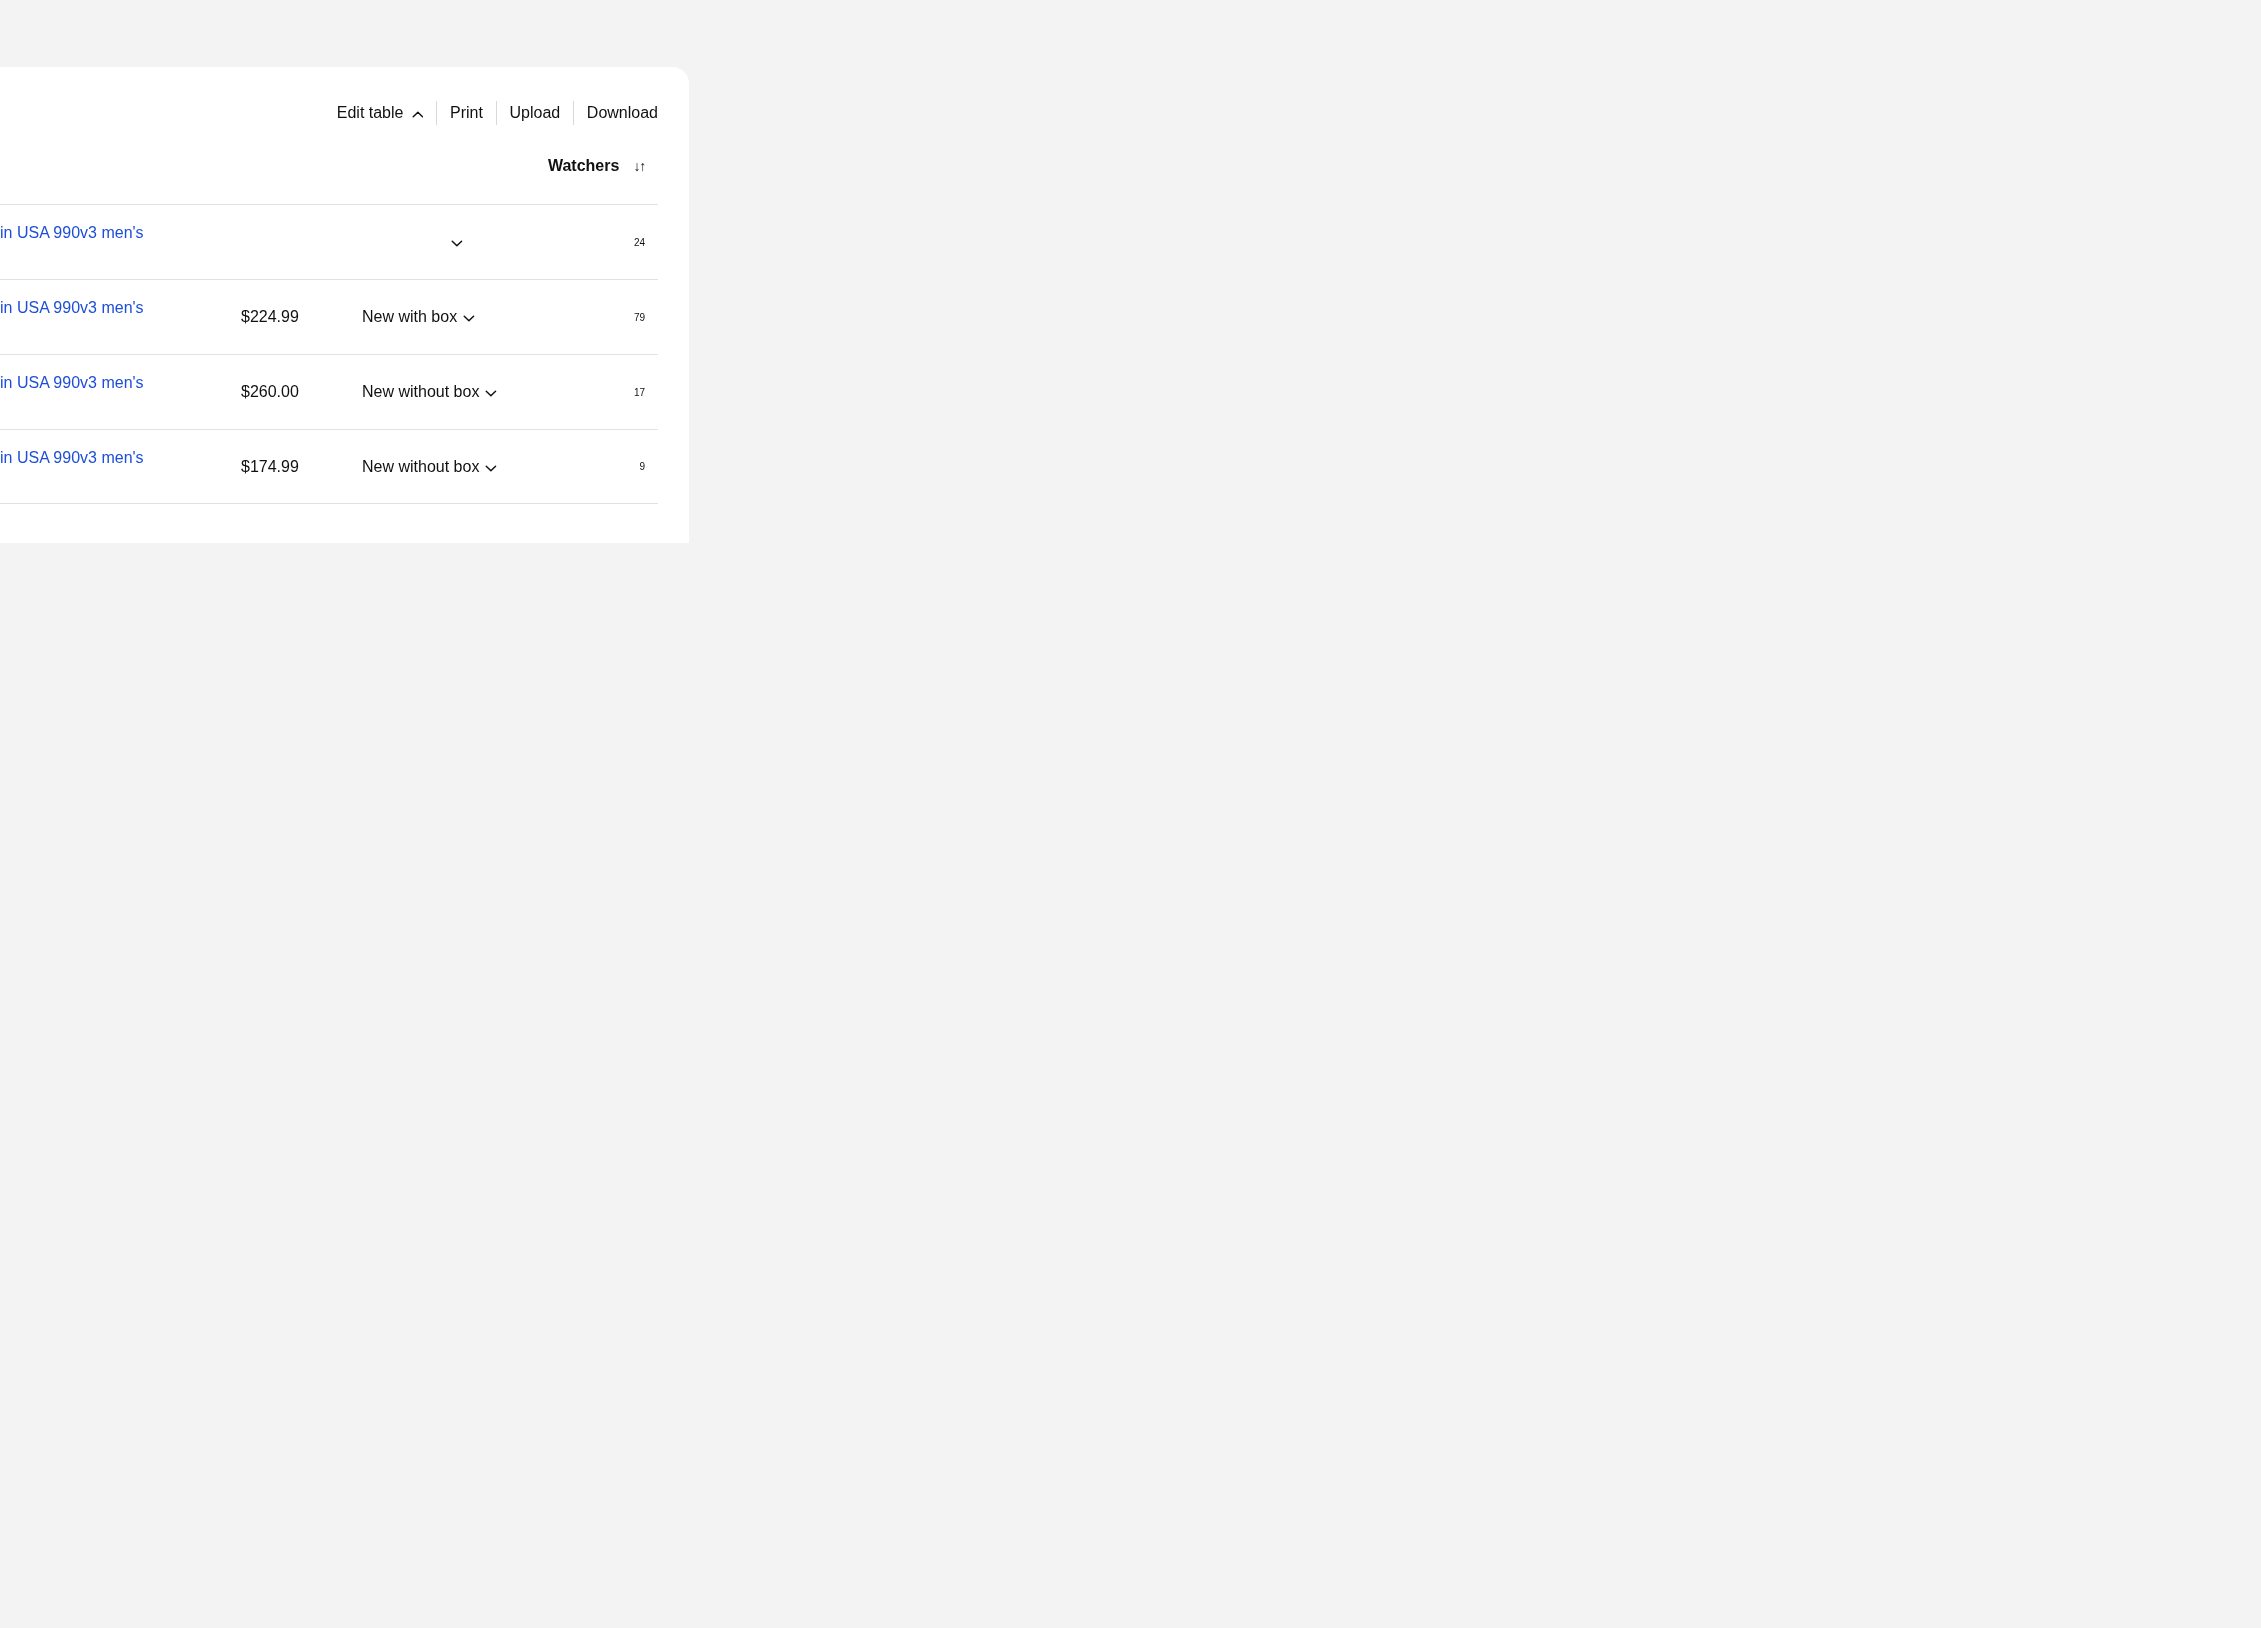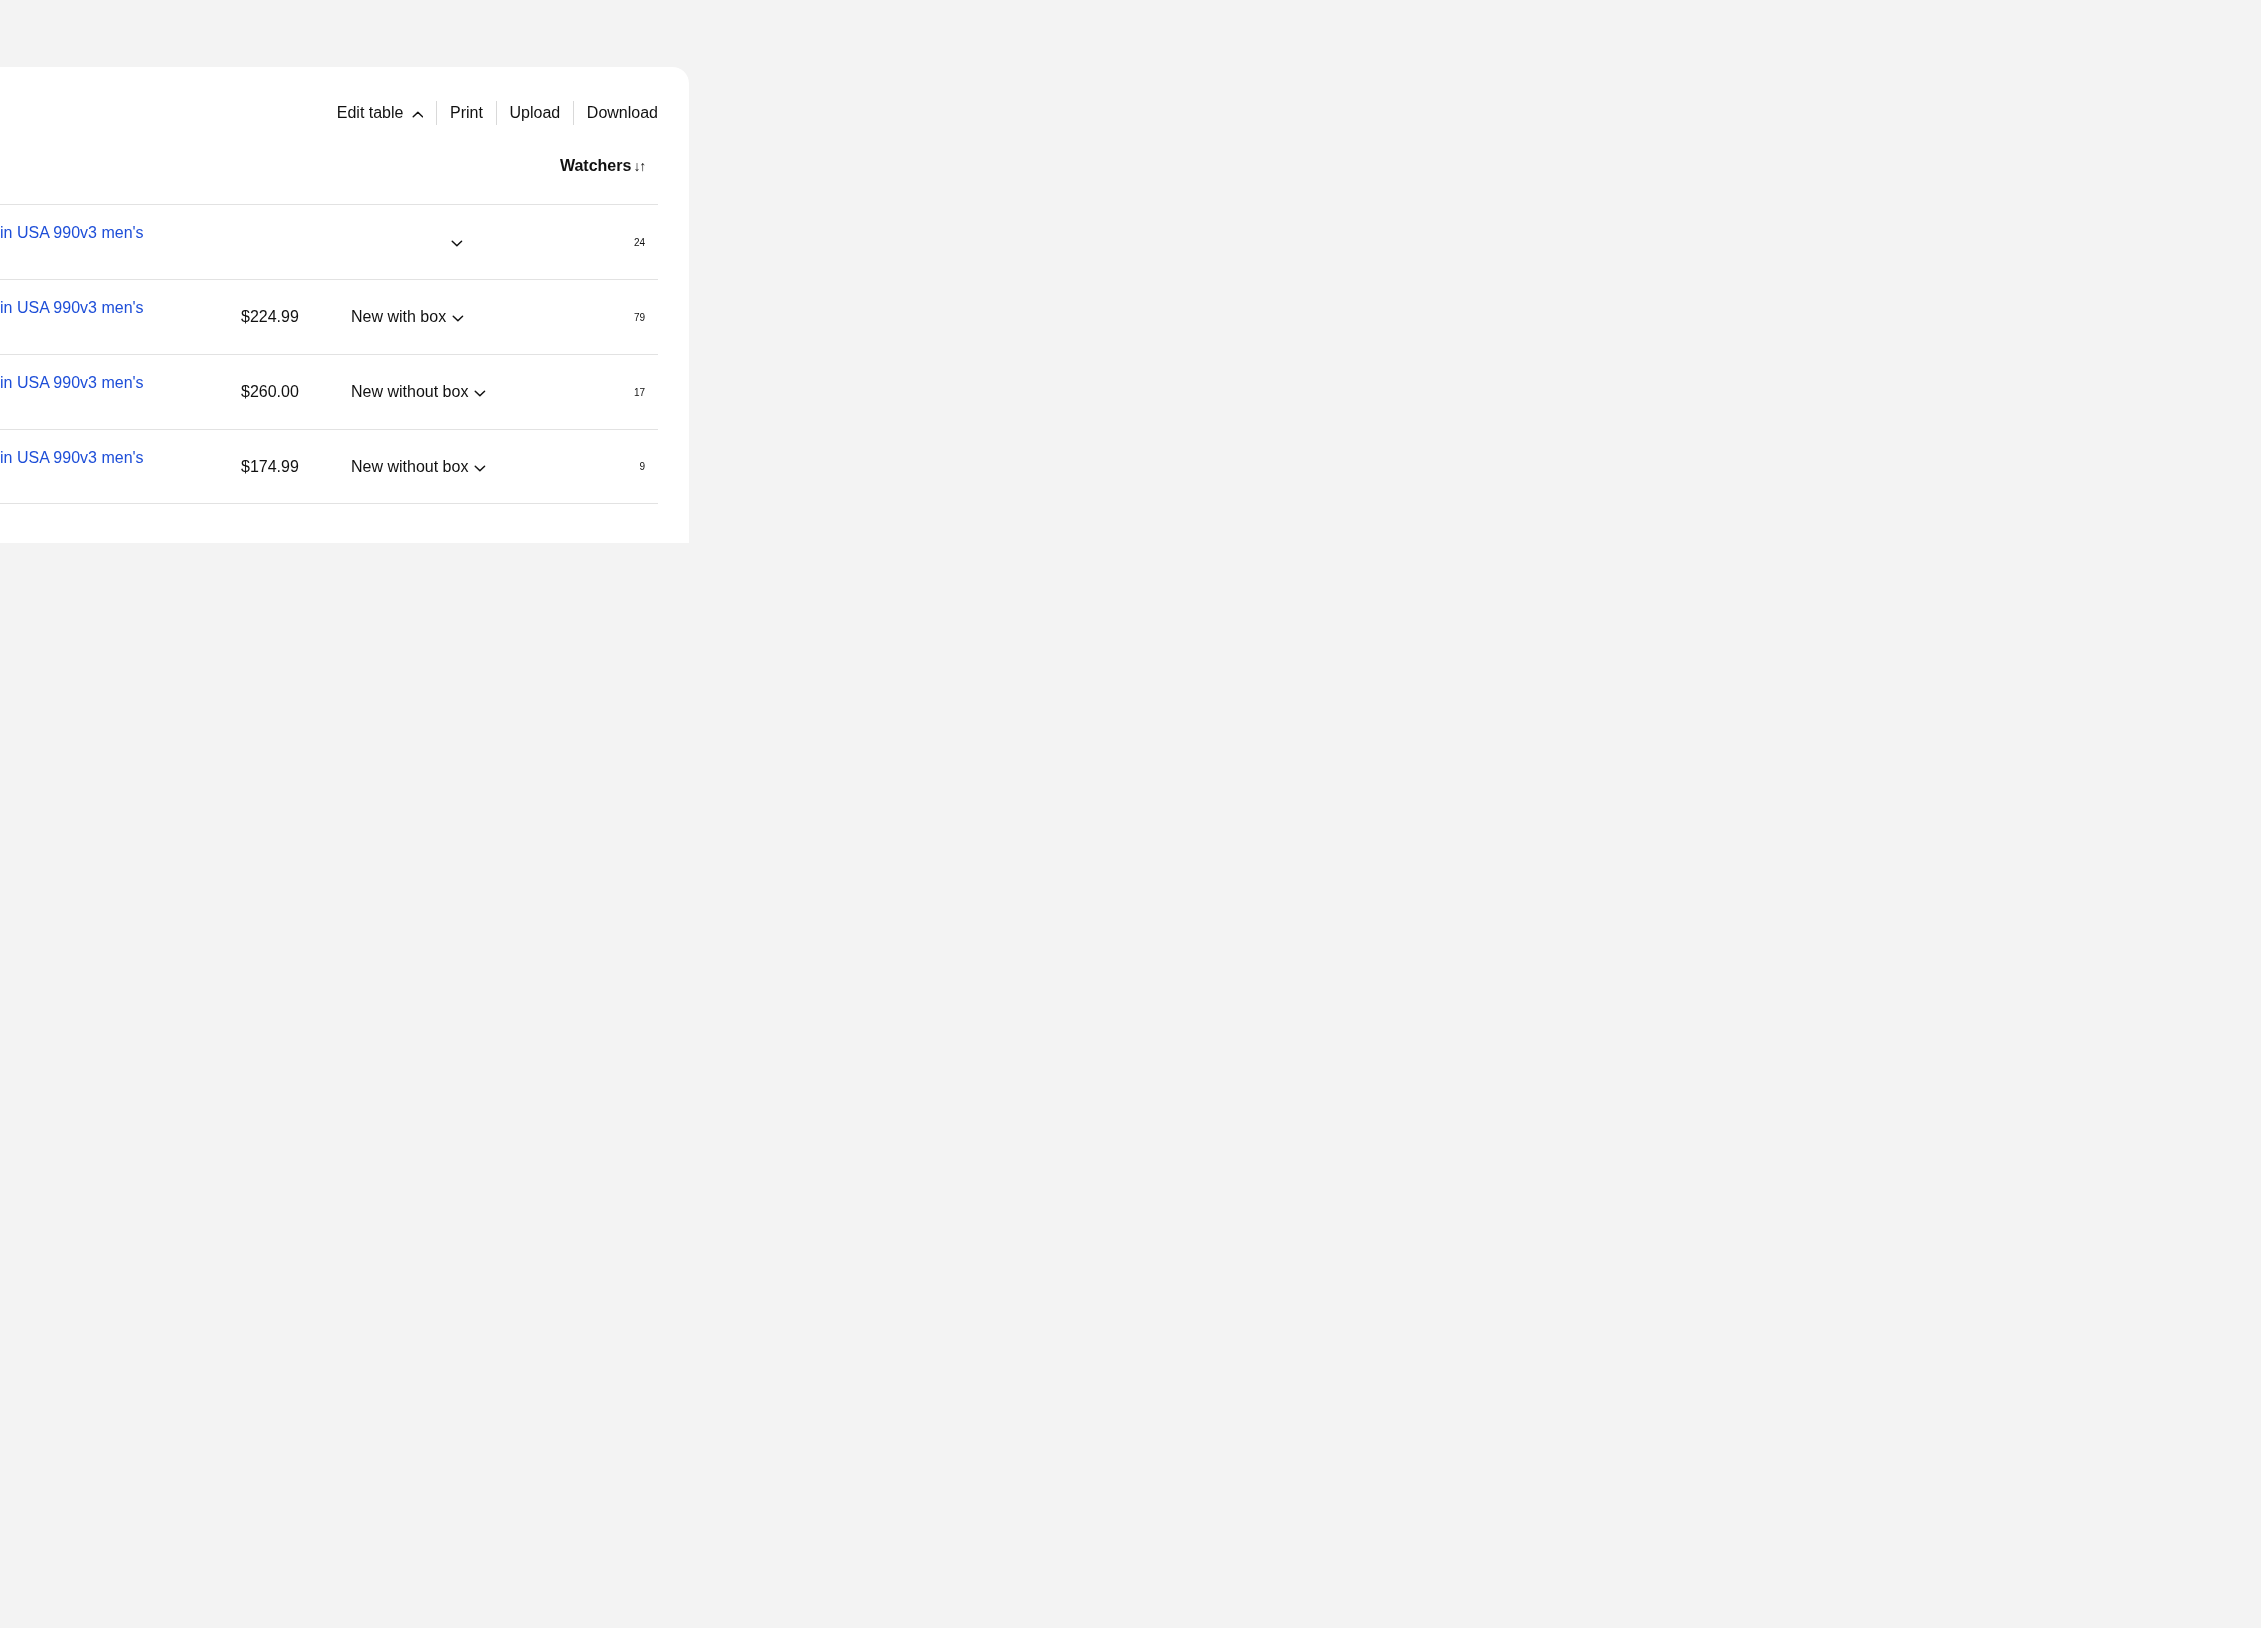--- a/index.html
+++ b/index.html
@@ -51,21 +51,21 @@
       width: 0.6px;
       height: 23.6px;
       background: #d9d9d9;
     }
     .watchers-header {
       position: absolute;
       top: 90px;
       right: 44px;
       display: flex;
       align-items: center;
-      gap: 2px;
+      gap: 14px;
       font-size: 16px;
       font-weight: 700;
       color: #111;
       cursor: pointer;
     }
     .sort-icon {
       font-size: 14px;
       font-weight: 400;
       letter-spacing: -1.2px;
     }
@@ -95,21 +95,21 @@
     .cell-price {
       font-size: 16px;
       color: #111;
       position: absolute;
       left: 241px;
     }
     .cell-condition {
       font-size: 16px;
       color: #111;
       position: absolute;
-      left: 351px;
+      left: 362px;
       display: flex;
       align-items: center;
       gap: 5.9px;
       cursor: pointer;
     }
     .cell-watchers {
       font-size: 10px;
       color: #111;
       position: absolute;
       right: 13px;

